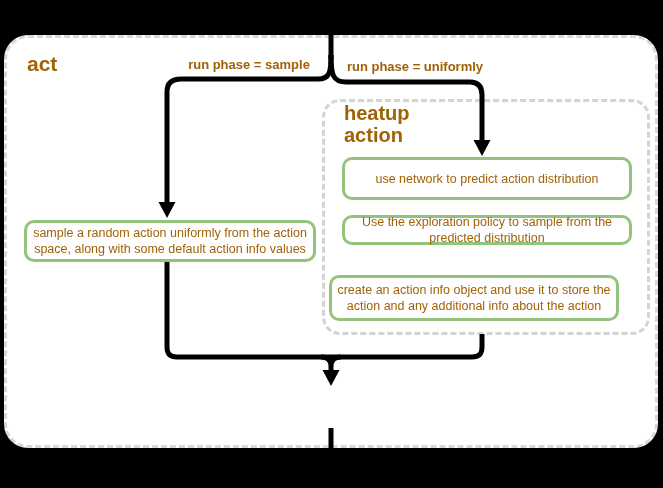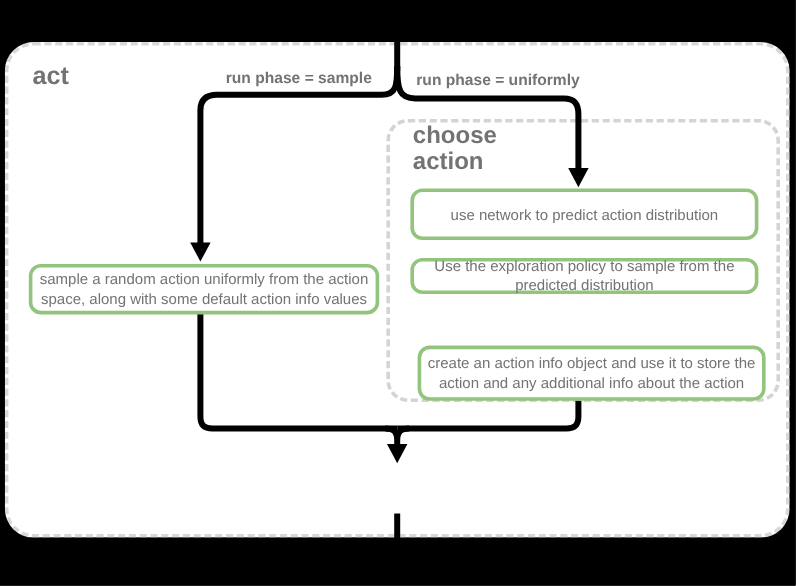--- a/index.html
+++ b/index.html
@@ -1,19 +1,19 @@
 <!DOCTYPE html>
 <html><head>
 <meta charset="utf-8">
 <style>
   html,body{margin:0;padding:0;background:#000;}
   .stage{
     position:relative;width:663px;height:488px;overflow:hidden;
     background:var(--c-bg,#000);
-    font-family:"Liberation Sans",sans-serif;color:#737373;
+    font-family:"Liberation Sans",sans-serif;color:#a16207;
   }
   .act-frame{
     position:absolute;left:4px;top:35px;width:654px;height:413px;
     box-sizing:border-box;background:var(--c-panel,#fff);
     border:3px dashed var(--c-frame,#d8d8d8);border-radius:24px;
   }
   .group-frame{
     position:absolute;left:322px;top:99px;width:328px;height:236px;
     box-sizing:border-box;background:var(--c-panel,#fff);
     border:3px dashed var(--c-group,#d4d4d4);border-radius:18px;
@@ -39,21 +39,21 @@
     position:absolute;box-sizing:border-box;
     background:var(--c-panel,#fff);
     border:3px solid var(--c-node,#93c47d);border-radius:10px;
     display:flex;align-items:center;justify-content:center;
     text-align:center;font-size:12.5px;line-height:16px;
     padding:12px 4px;
   }
   .node-sample{left:24px;top:220px;width:292px;height:42px;}
   .node-predict{left:342px;top:157px;width:290px;height:43px;}
   .node-explore{left:342px;top:215px;width:290px;height:28px;text-align:center;}
-  .node-create{left:348px;top:275px;width:290px;height:46px;margin-top:13px;}
+  .node-create{left:329px;top:275px;width:290px;height:46px;}
   .node-filter{left:185px;top:388px;width:293px;height:42px;}
   .oneline{white-space:nowrap;}
 </style>
 </head>
 <body>
 
 <div class="stage" style="--c-bg: #000000; --c-panel: #ffffff; --c-node: #93c47d; --c-line: #000000; --c-frame: #d8d8d8; --c-group: #d4d4d4;">
 
   <div class="act-frame"></div>
   <div class="group-frame"></div>
@@ -69,20 +69,20 @@
     <path d="M321,357 C328,357 331,360 331,367 L331,371 M341,357 C334,357 331,360 331,367"></path>
     <polygon points="331,386 322.5,370 339.5,370"></polygon>
     <path d="M331,428 L331,459"></path>
   </svg>
 
   <div class="act-title">act</div>
 
   <div class="branch-label heatup-label">run phase = sample</div>
   <div class="branch-label training-label">run phase = uniformly</div>
 
-  <div class="group-title">choose action</div>
+  <div class="group-title">heatup action</div>
 
   <div class="node node-sample">sample a random action uniformly from the action space, along with some default action info values</div>
   <div class="node node-predict oneline">use network to predict action distribution</div>
   <div class="node node-explore">Use the exploration policy to sample from the predicted distribution</div>
   <div class="node node-create">create an action info object and use it to store the action and any additional info about the action</div>
 
 </div>
 
 </body></html>

